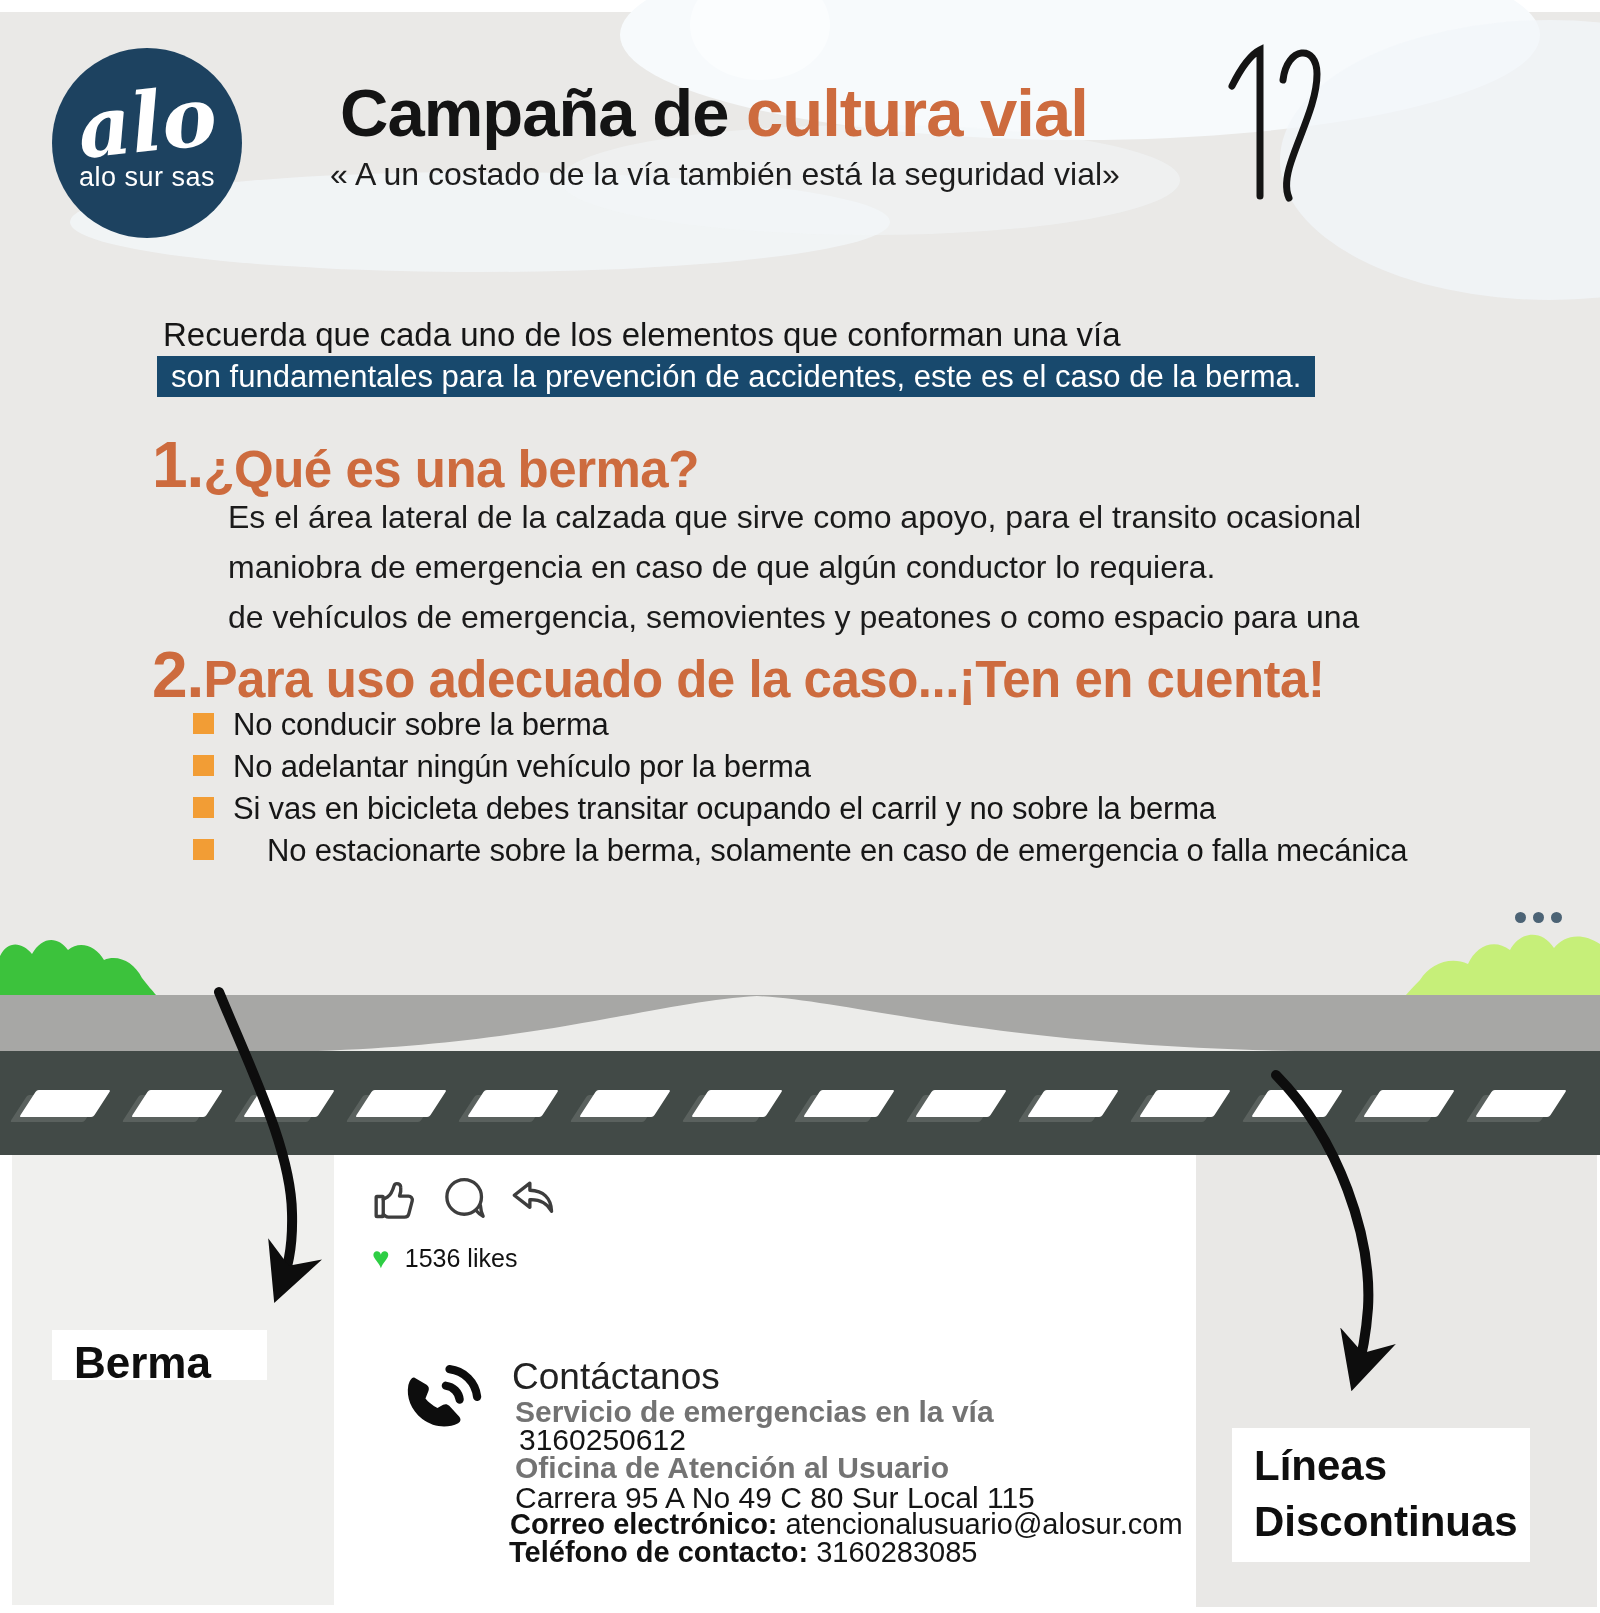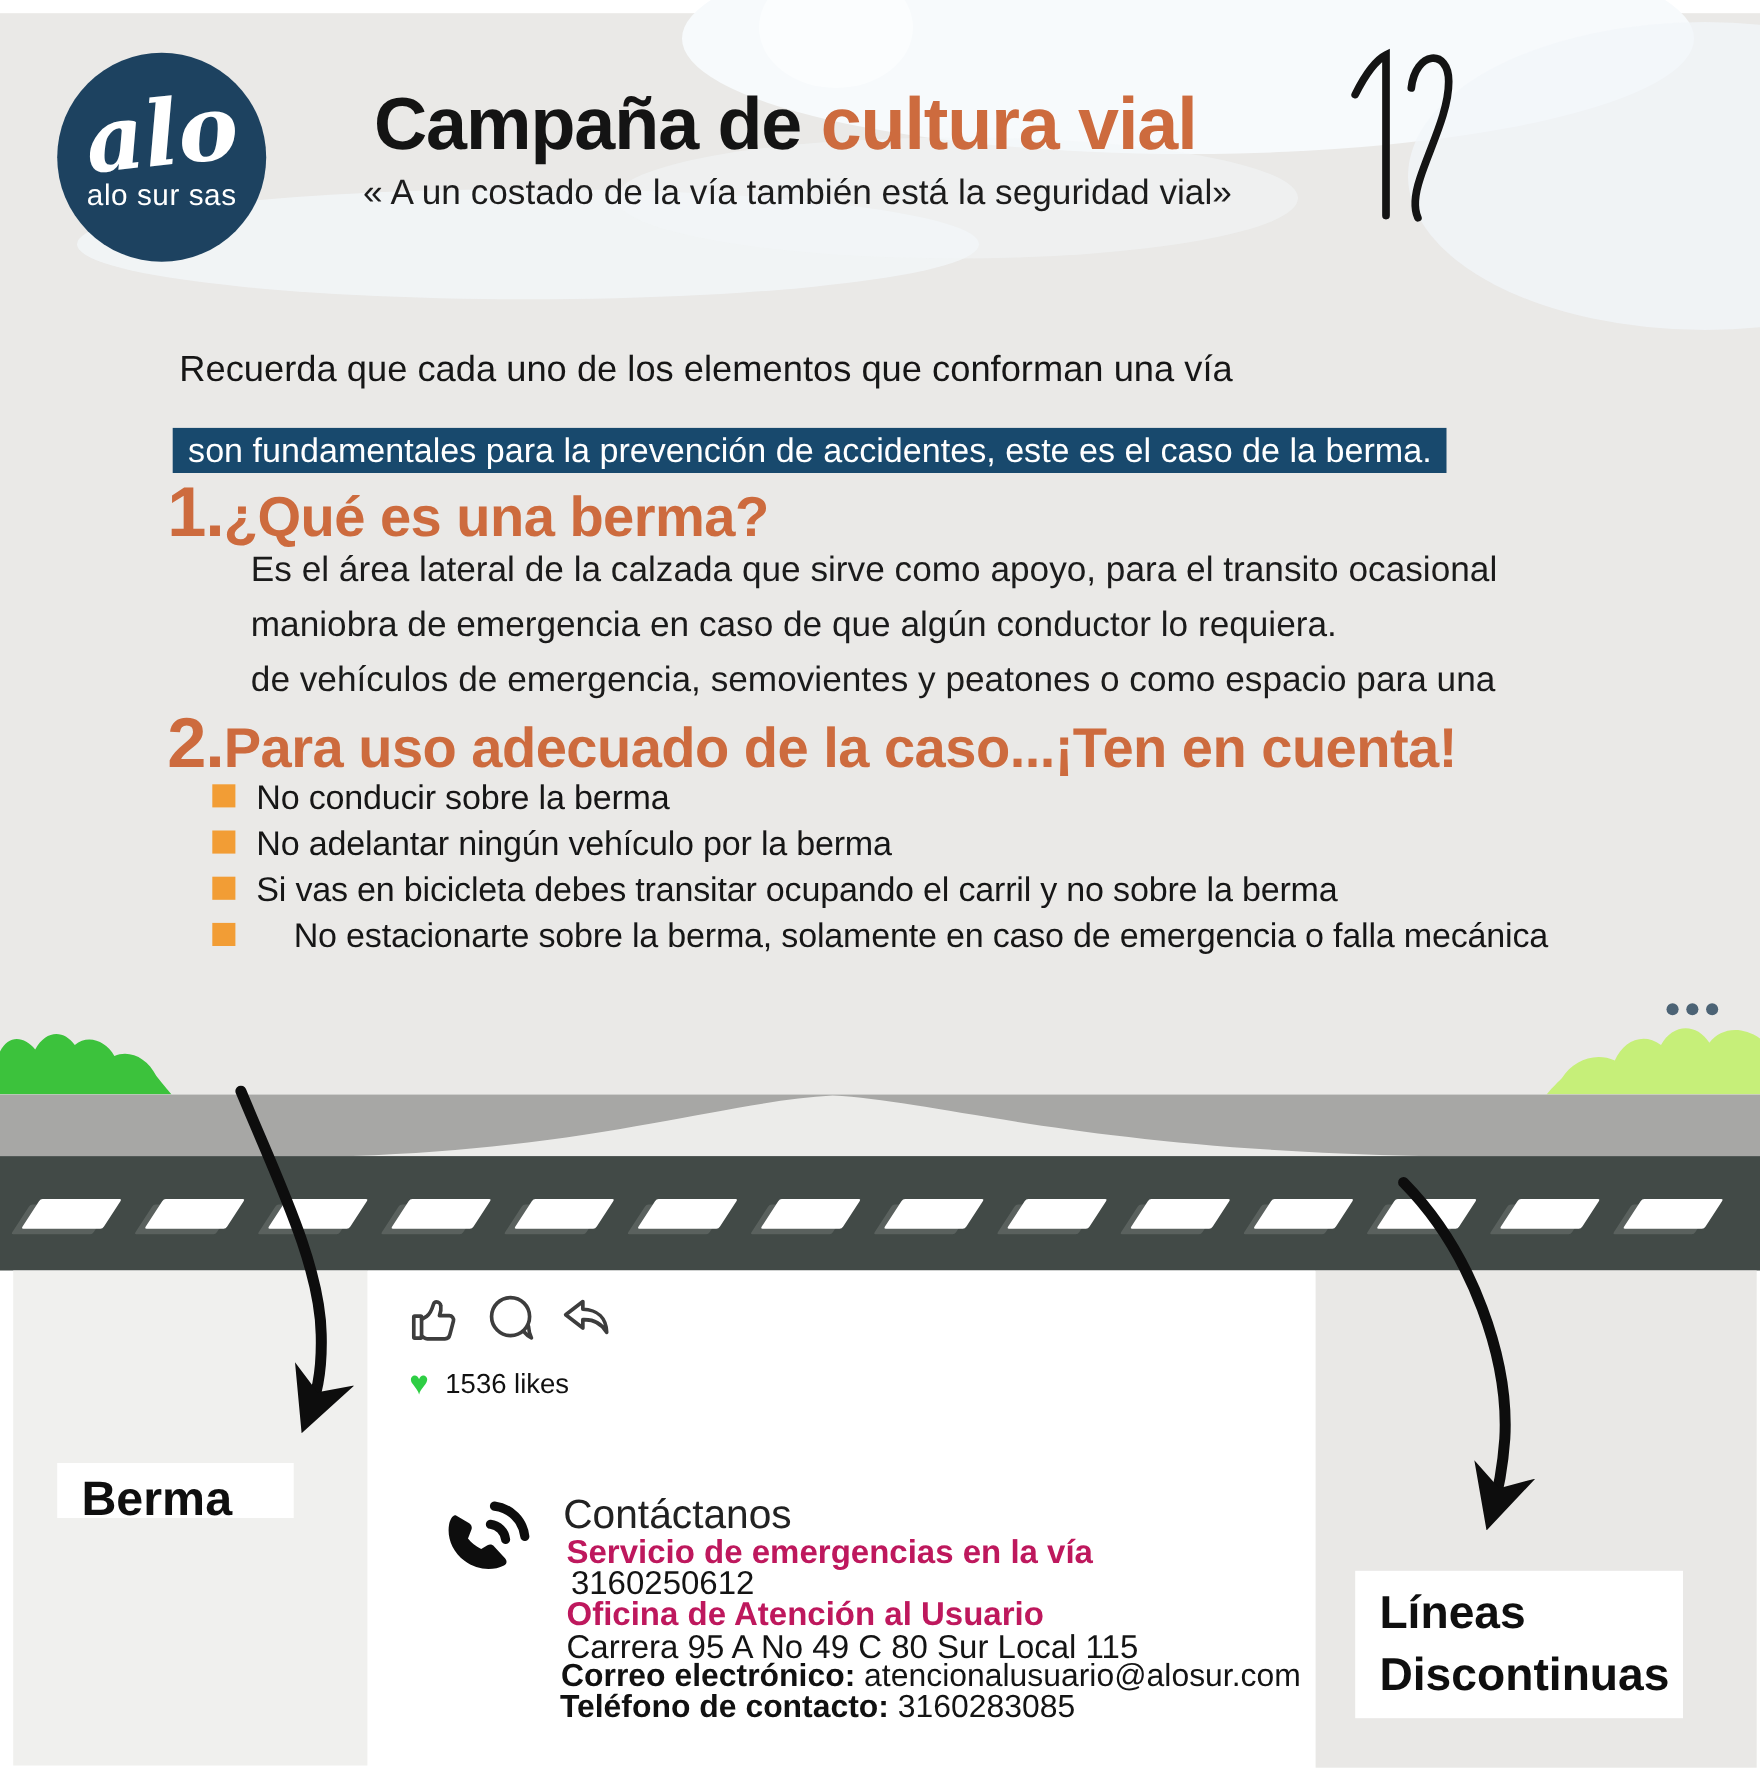--- a/index.html
+++ b/index.html
@@ -23,21 +23,21 @@
                font-style:italic;font-weight:bold;font-size:82px;line-height:92px;
                transform:rotate(-6deg);}
   .logo-caption{display:block;margin-top:-6px;font-size:27px;letter-spacing:.5px;}
   .title{left:340px;top:74px;font-size:67px;font-weight:bold;letter-spacing:-1px;color:#141414;white-space:nowrap;}
   .title .accent{color:#cd6b3e;}
   .subtitle{left:330px;top:156px;font-size:32px;color:#1c1c1c;white-space:nowrap;}
 
   
   .intro1{left:163px;top:316px;font-size:33px;color:#161616;white-space:nowrap;}
   .intro2{left:157px;top:356px;background:#18496d;color:#ffffff;font-size:31px;
-          line-height:41px;height:41px;padding:0 14px;white-space:nowrap;margin-top:33px;}
+          line-height:41px;height:41px;padding:0 14px;white-space:nowrap;}
 
   
   .sec-head{display:flex;align-items:baseline;color:#cd6b3e;font-weight:bold;white-space:nowrap;}
   .sec-head .num{font-size:64px;letter-spacing:-1px;}
   .sec-head .htxt{font-size:51px;letter-spacing:-.5px;}
   .sec1-head{left:152px;top:428px;}
   .sec2-head{left:152px;top:638px;}
   .sec-body{left:228px;top:492px;font-size:32px;line-height:50px;color:#1b1b1b;white-space:nowrap;}
   .bullets{left:193px;top:700px;}
   .bullet-row{position:absolute;display:flex;white-space:nowrap;}
@@ -73,21 +73,21 @@
   .label-box{background:#ffffff;color:#0f0f0f;font-weight:bold;}
   .berma-label{left:52px;top:1330px;width:215px;height:50px;font-size:44px;
                line-height:65px;padding-left:22px;box-sizing:border-box;}
   .lineas-label{left:1232px;top:1428px;width:298px;height:134px;font-size:42px;
                 line-height:56px;padding:10px 0 0 22px;box-sizing:border-box;}
 
   
   .contact{left:398px;top:1350px;width:780px;height:230px;}
   .c-item{position:absolute;white-space:nowrap;margin-left:12px;}
   .c-head{left:102px;top:6px;font-size:37px;color:#222;}
-  .c-orange{color:#be185d;font-weight:bold;font-size:30px;}
+  .c-orange{color:#737373;font-weight:bold;font-size:30px;}
   .c-black{color:#141414;font-size:30px;}
   .c-l1{left:105px;top:45px;} .c-l2{left:109px;top:73px;}
   .c-l3{left:105px;top:101px;} .c-l4{left:105px;top:131px;}
   .c-l5{left:100px;top:158px;font-size:29px;} .c-l6{left:99px;top:186px;font-size:29px;}
   .c-bold{font-weight:bold;color:#111;}
   .phone-icon{position:absolute;left:0;top:8px;}
 
   svg{display:block;}
   .overlay{left:0;top:0;width:1600px;height:1613px;pointer-events:none;}
 </style>

